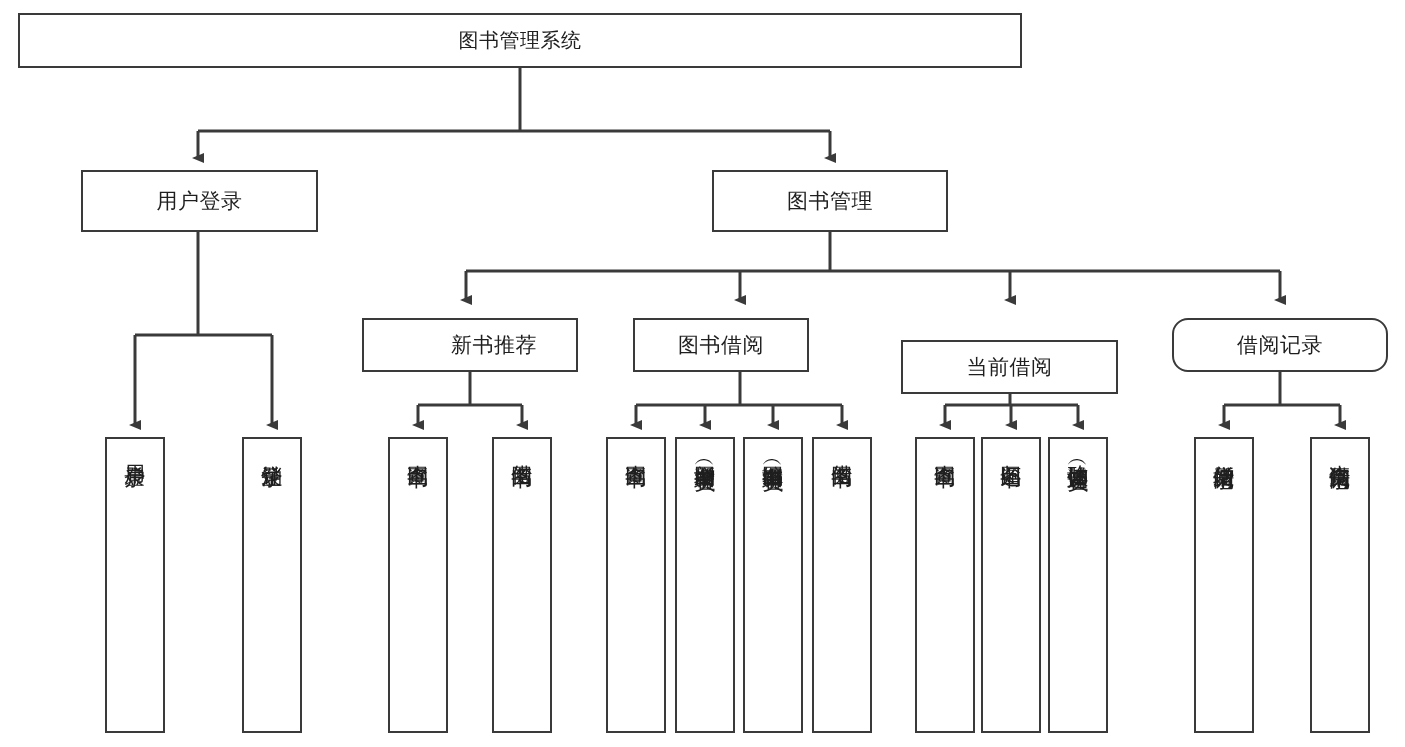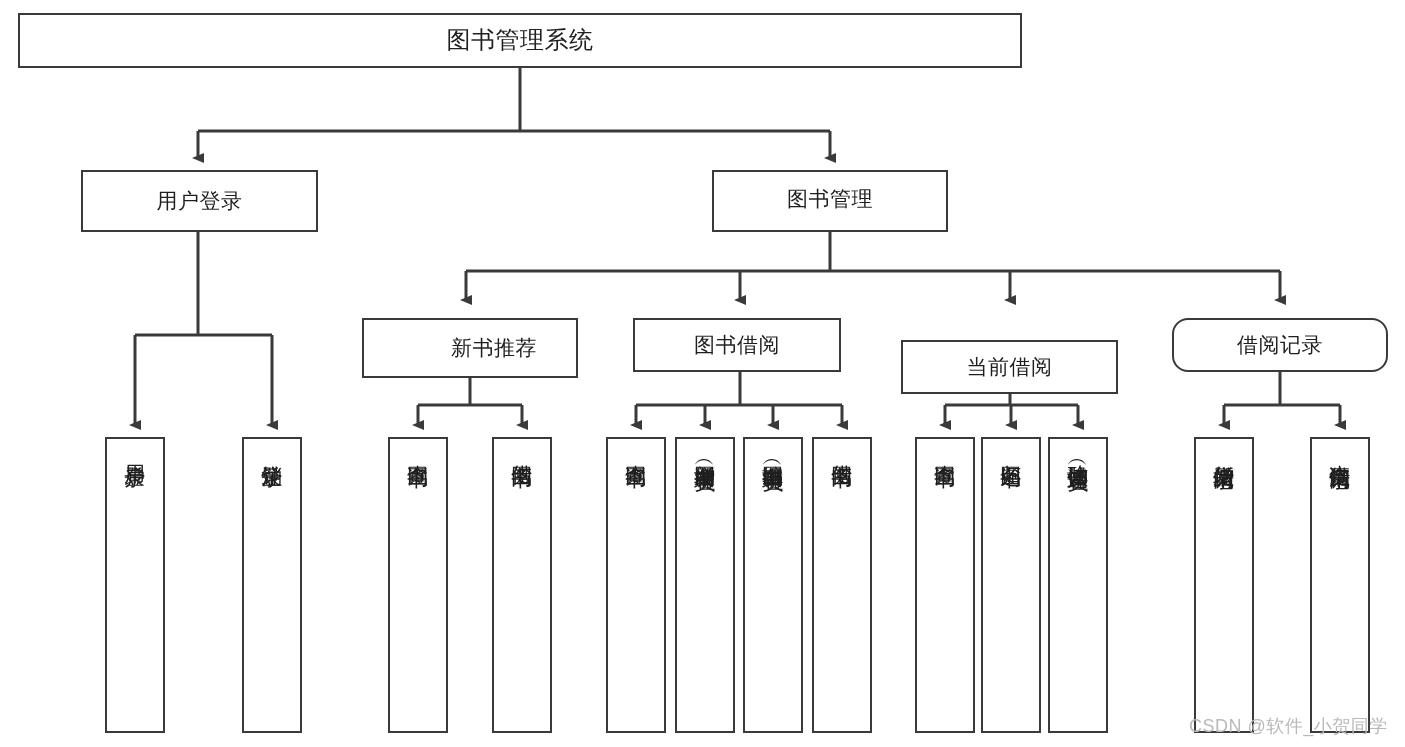--- a/index.html
+++ b/index.html
@@ -35,21 +35,21 @@
     justify-content: center;
     z-index: 2;
   }
   .node-label {
     font-size: 21px;
     line-height: 1.18;
     letter-spacing: 0.5px;
     color: #1f1f1f;
     white-space: nowrap;
   }
-  .node.root .node-label { font-size: 24px; }
+  .node.root .node-label { font-size: 20px; }
   .node.leaf {
     align-items: flex-start;
     padding-top: 9px;
   }
   .node.leaf .node-label {
     writing-mode: vertical-rl;
     text-orientation: upright;
     font-size: 21px;
     line-height: 1.22;
     letter-spacing: 1px;
@@ -122,28 +122,28 @@
     </g>
   </svg>
 
   <div class="node root" style="left:18px; top:13px; width:1004px; height:55px;">
     <span class="node-label">图书管理系统</span>
   </div>
 
   <div class="node" style="left:81px; top:170px; width:237px; height:62px;">
     <span class="node-label">用户登录</span>
   </div>
-  <div class="node" style="left:712px; top:170px; width:236px; height:62px;font-family:Liberation Mono, monospace;">
+  <div class="node" style="left:712px; top:170px; width:236px; height:62px;">
     <span class="node-label">图书管理</span>
   </div>
 
-  <div class="node" style="left:362px; top:318px; width:216px; height:60px;padding-left:48px;">
+  <div class="node" style="left:362px; top:318px; width:216px; height:54px;padding-left:48px;">
     <span class="node-label">新书推荐</span>
   </div>
-  <div class="node" style="left:633px; top:318px; width:208px; height:54px;">
+  <div class="node" style="left:633px; top:318px; width:176px; height:54px;">
     <span class="node-label">图书借阅</span>
   </div>
   <div class="node" style="left:901px; top:318px; width:217px; height:54px;margin-top:22px;">
     <span class="node-label">当前借阅</span>
   </div>
   <div class="node" style="left:1172px; top:318px; width:216px; height:54px;border-radius:16px;">
     <span class="node-label">借阅记录</span>
   </div>
 
   <div class="node leaf" style="left:105px; top:437px; width:60px; height:296px;">
@@ -183,15 +183,14 @@
     <span class="node-label">确认归还（管理员）</span>
   </div>
 
   <div class="node leaf" style="left:1194px; top:437px; width:60px; height:296px;">
     <span class="node-label">新增借阅记录</span>
   </div>
   <div class="node leaf" style="left:1310px; top:437px; width:60px; height:296px;">
     <span class="node-label">查询借阅记录</span>
   </div>
 
-  <div class="watermark">CSDN @软件_小贺同学</div>
 
 </div>
 
 </body></html>

